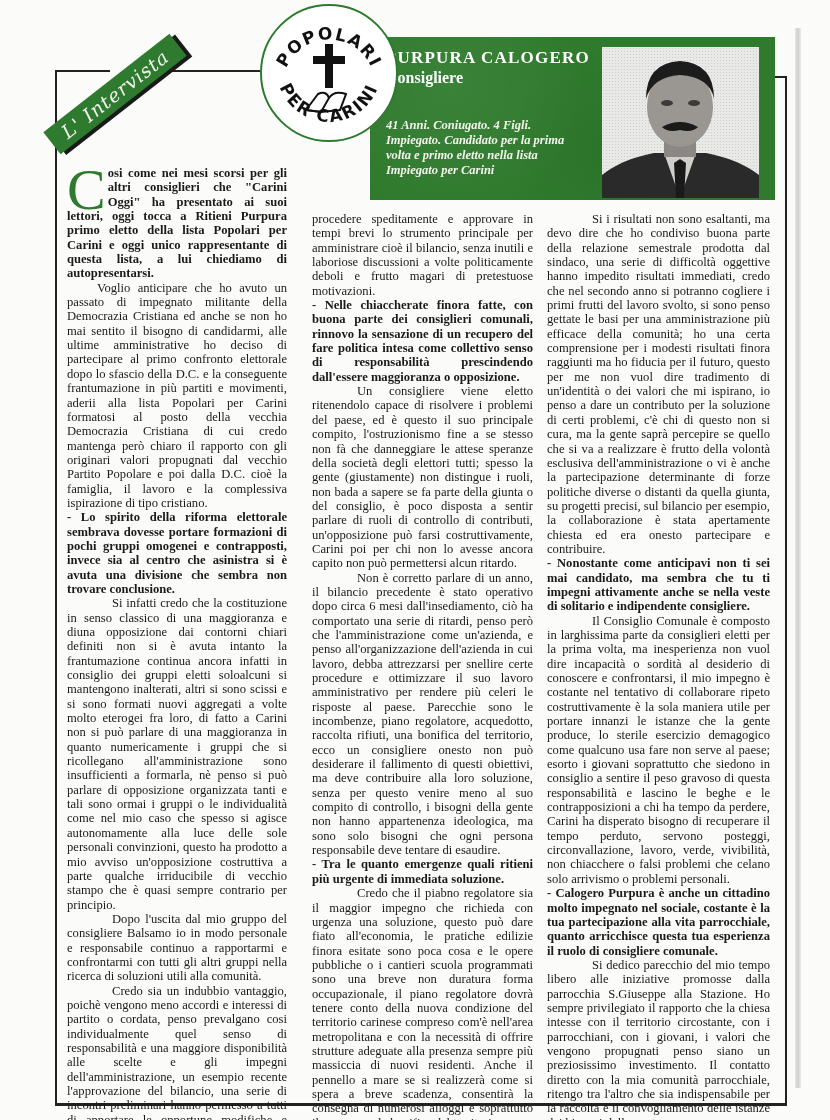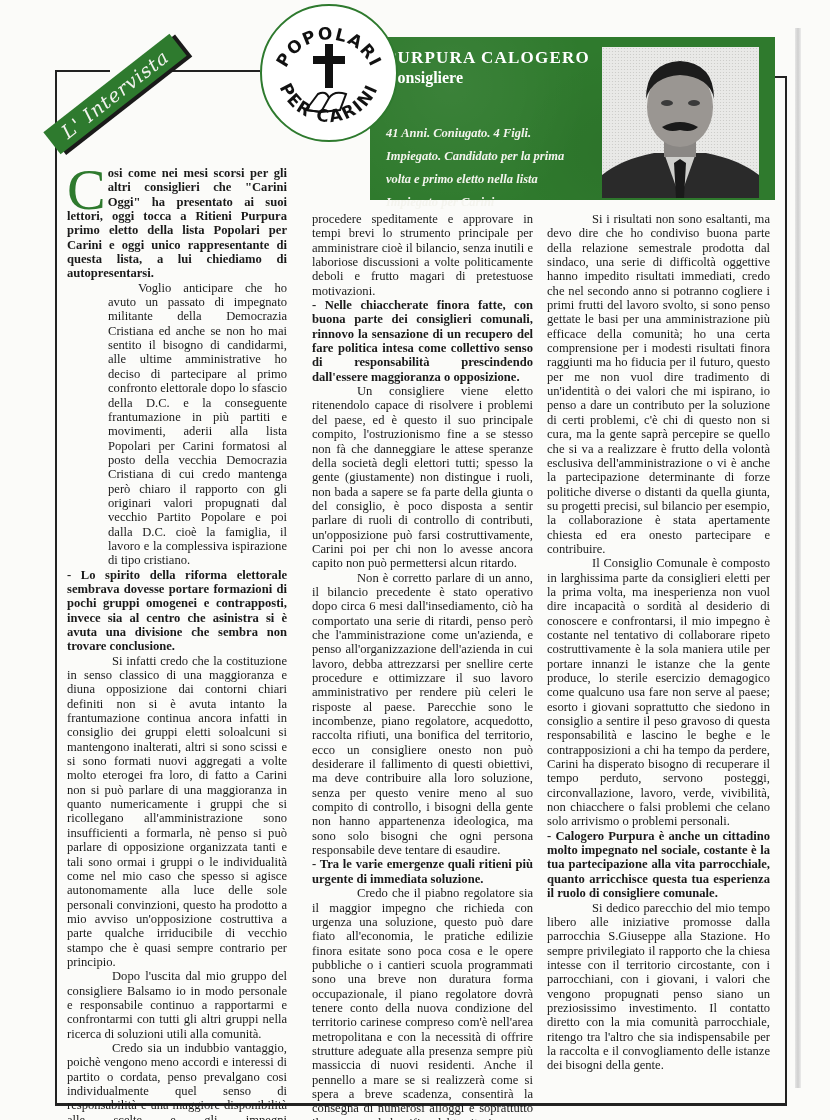--- a/index.html
+++ b/index.html
@@ -46,32 +46,32 @@
     font-weight: bold; font-size: 17px; letter-spacing: 1.2px; z-index: 2;
   }
   .gb-role {
     position: absolute; left: 386px; top: 69px; color: #fff;
     font-weight: bold; font-size: 16px; z-index: 2;
   }
   .gb-bio {
     position: absolute; left: 386px; top: 118px; width: 215px; color: #f4f4ee;
     font-weight: bold; font-style: italic; font-size: 12.5px; line-height: 15px; z-index: 2;
   }
-  .gb-bio div { white-space: nowrap; margin-top: 8px; }
+  .gb-bio div { white-space: nowrap; }
   .photo {
     position: absolute; left: 602px; top: 47px; width: 157px; height: 151px;
     background: #ececea; overflow: hidden; z-index: 2;
   }
 
   .col {
     position: absolute; font-size: 12.6px; line-height: 14.35px; text-align: justify;
   }
   .col p { margin: 0; }
   .col .q { font-weight: bold; }
-  .col .ind { text-indent: 30px; margin-left: 41px; }
+  .col .ind { text-indent: 30px; }
   .col .ind2 { text-indent: 45px; }
   .col1 { left: 67px; top: 166px; width: 220px; }
   .col2 { left: 312px; top: 212px; width: 221px; }
   .col3 { left: 547px; top: 212px; width: 223px; }
   .dropcap {
     float: left; font-size: 58px; line-height: 44px; color: #2e7a2e;
     margin: 0 2px -4px 0; font-weight: normal; padding-top: 2px;
   }
   .lead { font-weight: bold; }
 </style>
@@ -151,23 +151,24 @@
   <p class="ind2">Si infatti credo che la costituzione in senso classico di una maggioranza e diuna opposizione dai contorni chiari definiti non si è avuta intanto la frantumazione continua ancora infatti in consiglio dei gruppi eletti soloalcuni si mantengono inalterati, altri si sono scissi e si sono formati nuovi aggregati a volte molto eterogei fra loro, di fatto a Carini non si può parlare di una maggioranza in quanto numericamente i gruppi che si ricollegano all'amministrazione sono insufficienti a formarla, nè penso si può parlare di opposizione organizzata tanti e tali sono ormai i gruppi o le individualità come nel mio caso che spesso si agisce autonomamente alla luce delle sole personali convinzioni, questo ha prodotto a mio avviso un'opposizione costruttiva a parte qualche irriducibile di vecchio stampo che è quasi sempre contrario per principio.</p>
   <p class="ind2">Dopo l'uscita dal mio gruppo del consigliere Balsamo io in modo personale e responsabile continuo a rapportarmi e confrontarmi con tutti gli altri gruppi nella ricerca di soluzioni utili alla comunità.</p>
   <p class="ind2">Credo sia un indubbio vantaggio, poichè vengono meno accordi e interessi di partito o cordata, penso prevalgano cosi individualmente quel senso di responsabilità e una maggiore disponibilità alle scelte e gli impegni dell'amministrazione, un esempio recente l'approvazione del bilancio, una serie di incontri preliminari hanno permesso a tutti di apportare le opportune modifiche e giungere cosi in consiglio in condizioni da</p>
 </div>
 
 <div class="col col2">
   <p>procedere speditamente e approvare in tempi brevi lo strumento principale per amministrare cioè il bilancio, senza inutili e laboriose discussioni a volte politicamente deboli e frutto magari di pretestuose motivazioni.</p>
   <p class="q">- Nelle chiaccherate finora fatte, con buona parte dei consiglieri comunali, rinnovo la sensazione di un recupero del fare politica intesa come collettivo senso di responsabilità prescindendo dall'essere maggioranza o opposizione.</p>
   <p class="ind2">Un consigliere viene eletto ritenendolo capace di risolvere i problemi del paese, ed è questo il suo principale compito, l'ostruzionismo fine a se stesso non fà che danneggiare le attese speranze della società degli elettori tutti; spesso la gente (giustamente) non distingue i ruoli, non bada a sapere se fa parte della giunta o del consiglio, è poco disposta a sentir parlare di ruoli di controllo di contributi, un'opposizione può farsi costruttivamente, Carini poi per chi non lo avesse ancora capito non può permettersi alcun ritardo.</p>
   <p class="ind2">Non è corretto parlare di un anno, il bilancio precedente è stato operativo dopo circa 6 mesi dall'insediamento, ciò ha comportato una serie di ritardi, penso però che l'amministrazione come un'azienda, e penso all'organizzazione dell'azienda in cui lavoro, debba attrezzarsi per snellire certe procedure e ottimizzare il suo lavoro amministrativo per rendere più celeri le risposte al paese. Parecchie sono le incombenze, piano regolatore, acquedotto, raccolta rifiuti, una bonifica del territorio, ecco un consigliere onesto non può desiderare il fallimento di questi obiettivi, ma deve contribuire alla loro soluzione, senza per questo venire meno al suo compito di controllo, i bisogni della gente non hanno appartenenza ideologica, ma sono solo bisogni che ogni persona responsabile deve tentare di esaudire.</p>
-  <p class="q">- Tra le varie emergenze quali  ritieni più urgente di immediata soluzione.</p>
+  <p class="q">- Tra le quanto emergenze quali  ritieni più urgente di immediata soluzione.</p>
   <p class="ind2">Credo che il piabno regolatore sia il maggior impegno che richieda con urgenza una soluzione, questo può dare fiato all'economia, le pratiche edilizie finora esitate sono poca cosa e le opere  pubbliche o i cantieri scuola programmati sono una breve non duratura forma occupazionale, il piano regolatore dovrà tenere conto della nuova condizione del territorio carinese compreso com'è nell'area metropolitana e con la necessità di offrire strutture adeguate alla presenza sempre più massiccia di nuovi residenti. Anche il pennello a mare se si realizzerà come si spera a breve scadenza, consentirà la consegna di numerosi alloggi e soprattutto il recupero e la bonifica del territorio.</p>
 
 </div>
 
 <div class="col col3">
   <p class="ind2">Si i risultati non sono esaltanti, ma devo dire che ho condiviso buona parte della relazione semestrale prodotta dal sindaco, una serie di difficoltà oggettive hanno impedito risultati immediati, credo che nel secondo anno si potranno cogliere i primi frutti del lavoro svolto, si sono penso gettate le basi per una amministrazione più efficace della comunità; ho una certa comprensione per i modesti risultati finora raggiunti ma ho fiducia per il futuro, questo per me non vuol dire tradimento di un'identità o dei valori che mi ispirano, io penso a dare un contributo per la soluzione di certi problemi, c'è chi di questo non si cura, ma la gente saprà percepire se quello che si va a realizzare è frutto della volontà esclusiva dell'amministrazione o vi è anche la partecipazione determinante di forze politiche diverse o distanti da quella giunta, su progetti precisi, sul bilancio per esempio, la collaborazione è stata apertamente chiesta ed era onesto partecipare e contribuire.</p>
+  <p class="q">- Nonostante come anticipavi non ti sei mai candidato, ma sembra che tu ti impegni attivamente anche se nella veste di solitario e indipendente consigliere.</p>
   <p class="ind2">Il Consiglio Comunale è composto in larghissima parte da consiglieri eletti per la prima volta, ma inesperienza non vuol dire incapacità o sordità al desiderio di conoscere e confrontarsi, il mio impegno è costante nel tentativo di collaborare ripeto costruttivamente è la sola maniera utile per portare innanzi le istanze che la gente produce, lo sterile esercizio demagogico come qualcuno usa fare non  serve al paese; esorto i giovani soprattutto che siedono in consiglio a sentire il peso gravoso di questa responsabilità e lascino le beghe e le contrapposizioni a chi ha tempo da perdere, Carini ha disperato bisogno di recuperare il tempo perduto, servono posteggi, circonvallazione, lavoro, verde, vivibilità, non chiacchere o falsi problemi che celano solo arrivismo o problemi personali.</p>
   <p class="q">- Calogero Purpura è anche un cittadino molto impegnato nel sociale, costante è la tua partecipazione alla vita parrocchiale, quanto arricchisce questa tua esperienza il ruolo di consigliere comunale.</p>
   <p class="ind2">Si dedico parecchio del mio tempo libero alle iniziative promosse dalla parrocchia S.Giuseppe alla Stazione. Ho sempre privilegiato il rapporto che la chiesa intesse con il territorio circostante, con i parrocchiani, con i giovani, i valori che vengono propugnati penso siano un preziosissimo investimento.  Il contatto diretto con la mia comunità parrocchiale, ritengo tra l'altro che sia indispensabile per la raccolta e il convogliamento delle istanze dei bisogni della gente.</p>
 </div>
 
 </body></html>

